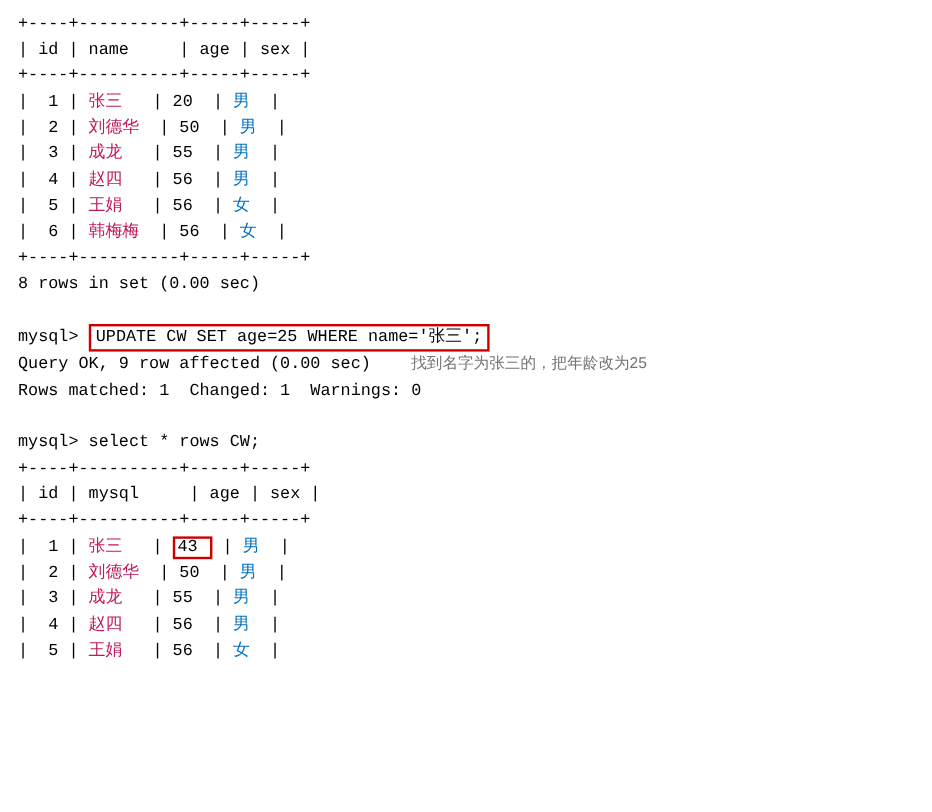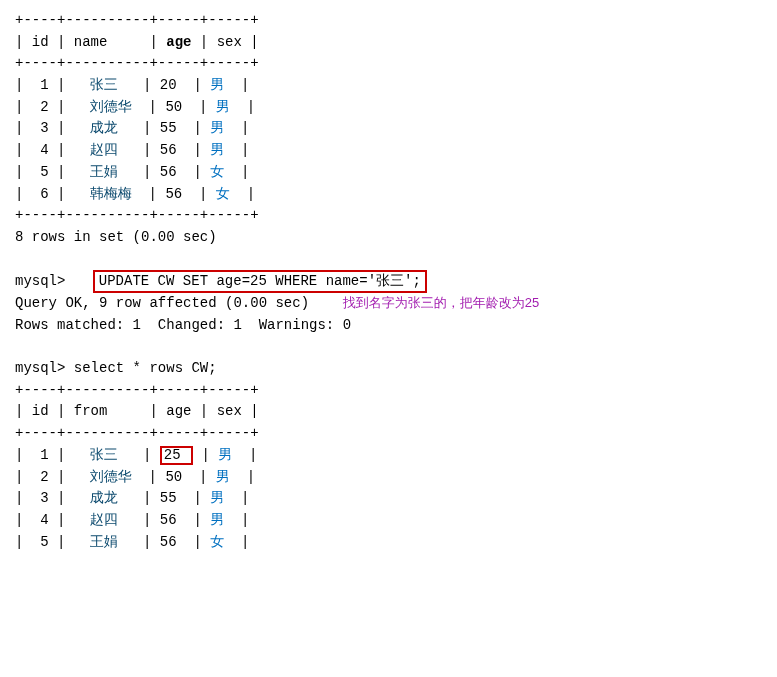--- a/index.html
+++ b/index.html
@@ -12,55 +12,55 @@
       background-color: #ffffff;
       font-family: 'Courier New', Courier, monospace;
       font-size: 14px;
       color: #000000;
       padding: 10px 15px;
       width: 777px;
       min-height: 677px;
     }
 
     .annotation {
-      color: #a21caf;
+      color: #737373;
       font-family: 'SimHei', 'Microsoft YaHei', sans-serif;
       font-size: 13px;
       text-align: right;
     }
 
     pre {
       font-family: 'Courier New', Courier, monospace;
       font-size: 14px;
       line-height: 1.55;
     }
 
-    .cn-name { color: #0c4a6e; margin-left: 16px; }
+    .cn-name { color: #be185d; }
     .cn-sex { color: #0070c0; }
   </style>
 </head>
 <body>
 
 <pre><span>+----+----------+-----+-----+</span>
-<span>| id | name     | <span style="font-weight:bold;margin-top:32px;">age</span> | sex |</span>
+<span>| id | name     | <span style="font-weight:normal;margin-top:32px;">age</span> | sex |</span>
 <span>+----+----------+-----+-----+</span>
 <span>|  1 | <span class="cn-name">张三</span>   | 20  | <span class="cn-sex">男</span>  |</span>
 <span>|  2 | <span class="cn-name">刘德华</span>  | 50  | <span class="cn-sex">男</span>  |</span>
 <span>|  3 | <span class="cn-name">成龙</span>   | 55  | <span class="cn-sex">男</span>  |</span>
 <span>|  4 | <span class="cn-name">赵四</span>   | 56  | <span class="cn-sex">男</span>  |</span>
 <span>|  5 | <span class="cn-name">王娟</span>   | 56  | <span class="cn-sex">女</span>  |</span>
 <span>|  6 | <span class="cn-name">韩梅梅</span>  | 56  | <span class="cn-sex">女</span>  |</span>
 <span>+----+----------+-----+-----+</span>
 <span>8 rows in set (0.00 sec)</span>
 
-<span>mysql&gt; </span><span style="display:inline-block; border: 2px solid #cc0000; padding: 1px 4px; line-height:1.2;margin-left:19px;"><span>UPDATE CW SET age=25 WHERE name='张三';</span></span>
+<span>mysql&gt; </span><span style="display:inline-block; border: 2px solid #cc0000; padding: 1px 4px; line-height:1.2;"><span>UPDATE CW SET age=25 WHERE name='张三';</span></span>
 <span><span>Query OK, 9 row affected (0.00 sec)</span>    <span class="annotation" style="font-family:'SimHei','Microsoft YaHei',sans-serif; font-size:13px;">找到名字为张三的，把年龄改为25</span></span>
 <span>Rows matched: 1  Changed: 1  Warnings: 0</span>
 
 <span>mysql&gt; </span><span>select * rows CW;</span>
 <span>+----+----------+-----+-----+</span>
-<span>| id | from     | age | sex |</span>
+<span>| id | mysql     | age | sex |</span>
 <span>+----+----------+-----+-----+</span>
-<span>|  1 | <span class="cn-name">张三</span>   | <span style="display:inline-block; border: 2px solid #cc0000; padding: 0 2px; line-height:1.1;">25 </span> | <span class="cn-sex">男</span>  |</span>
+<span>|  1 | <span class="cn-name">张三</span>   | <span style="display:inline-block; border: 2px solid #cc0000; padding: 0 2px; line-height:1.1;">43 </span> | <span class="cn-sex">男</span>  |</span>
 <span>|  2 | <span class="cn-name">刘德华</span>  | 50  | <span class="cn-sex">男</span>  |</span>
 <span>|  3 | <span class="cn-name">成龙</span>   | 55  | <span class="cn-sex">男</span>  |</span>
 <span>|  4 | <span class="cn-name">赵四</span>   | 56  | <span class="cn-sex">男</span>  |</span>
 <span>|  5 | <span class="cn-name">王娟</span>   | 56  | <span class="cn-sex">女</span>  |</span></pre>
 
 </body></html>

